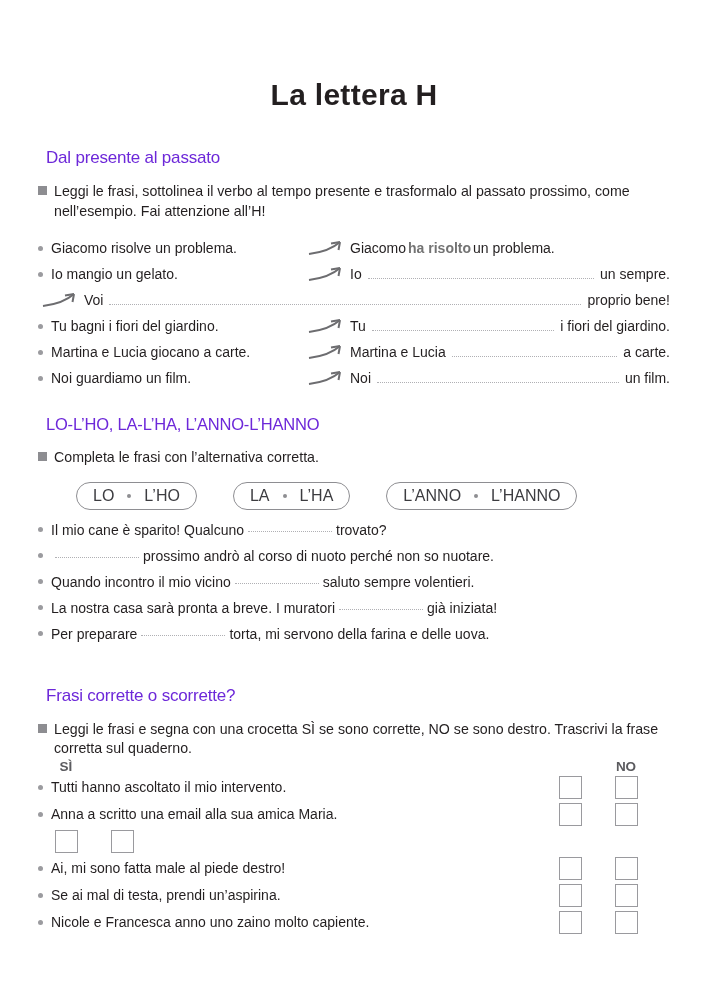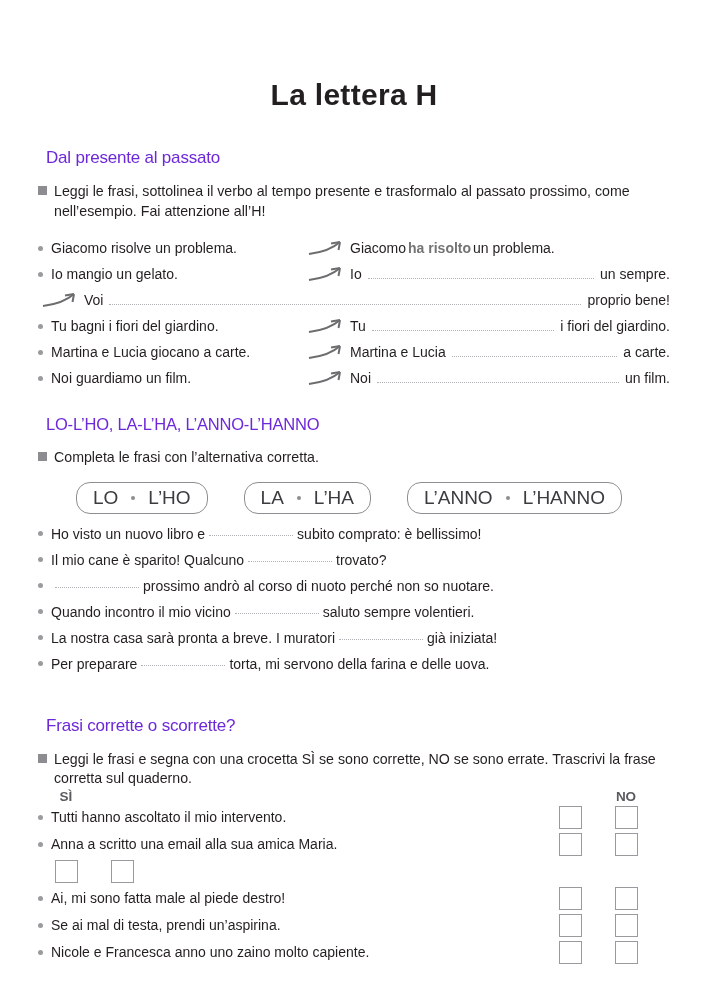--- a/index.html
+++ b/index.html
@@ -130,21 +130,21 @@
   .pills {
     display: flex;
     margin: 14px 0 0 38px;
     gap: 36px;
     align-items: center;
   }
   .pill {
     border: 1.6px solid #8e8e92;
     border-radius: 14px;
     padding: 4px 16px;
-    font-size: 19px;
+    font-size: 16px;
     color: #3c3c40;
     display: flex;
     align-items: center;
     gap: 13px;
     background: #fff;
     white-space: nowrap;
   }
   .pill .dot {
     width: 4px; height: 4px;
     border-radius: 50%;
@@ -352,26 +352,20 @@
       </div>
       <div class="pill">
         <span>L’ANNO</span>
         <span class="dot"></span>
         <span>L’HANNO</span>
       </div>
     </div>
 
     <div class="ex2">
 
-      <div class="ex2-row">
-        <span class="bullet"></span>
-        <span>Ho visto un nuovo libro e</span>
-        <span class="gap-inline"></span>
-        <span>subito comprato: è bellissimo!</span>
-      </div>
 
       <div class="ex2-row">
         <span class="bullet"></span>
         <span>Il mio cane è sparito! Qualcuno</span>
         <span class="gap-inline"></span>
         <span>trovato?</span>
       </div>
 
       <div class="ex2-row">
         <span class="bullet"></span>
@@ -400,21 +394,21 @@
         <span class="gap-inline"></span>
         <span>torta, mi servono della farina e delle uova.</span>
       </div>
 
     </div>
 
     <h2 class="section-head s3">Frasi corrette o scorrette?</h2>
 
     <div class="instruction">
       <span class="sq"></span>
-      <span class="txt">Leggi le frasi e segna con una crocetta SÌ se sono corrette, NO se sono errate. Trascrivi la frase corretta sul quaderno.</span>
+      <span class="txt">Leggi le frasi e segna con una crocetta SÌ se sono corrette, NO se sono destro. Trascrivi la frase corretta sul quaderno.</span>
     </div>
 
     <div class="ex3-head">
       <div class="h">SÌ</div>
       <div class="h">NO</div>
     </div>
 
     <div>
 
       <div class="ex3-row">

